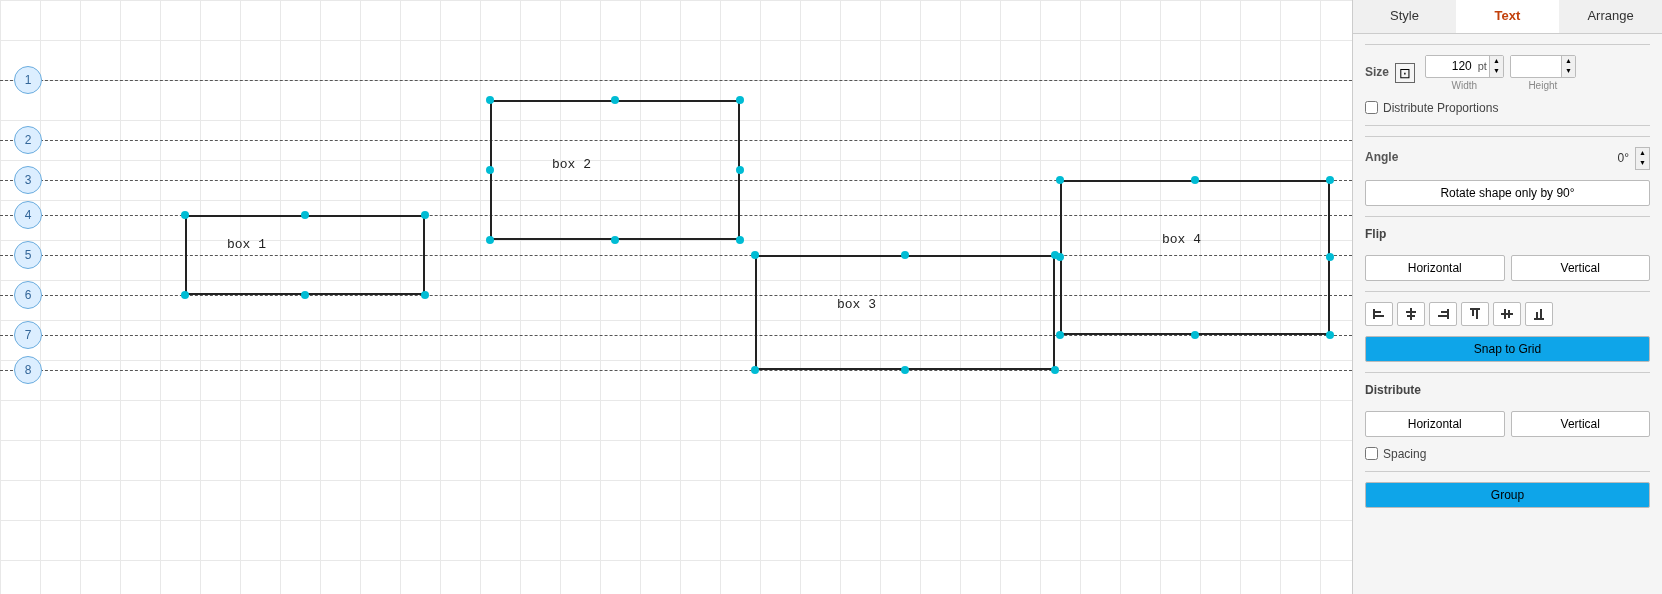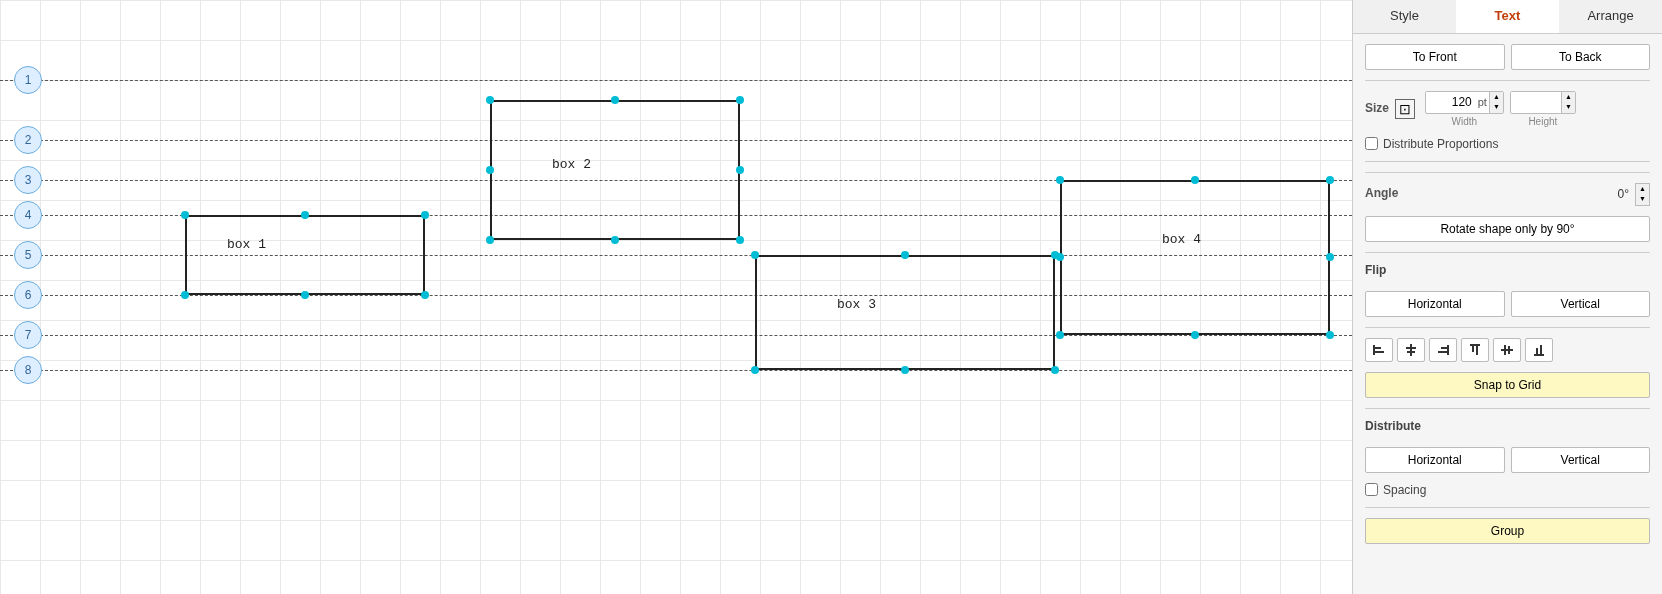--- a/index.html
+++ b/index.html
@@ -219,21 +219,21 @@
       align-items: center;
       justify-content: center;
       font-size: 11px;
       border-radius: 2px;
     }
 
     .snap-btn {
       width: 100%;
       padding: 5px 16px;
       font-size: 12px;
-      background: #fef9c3;
+      background: #0ea5e9;
       border: 1px solid #bbb;
       cursor: pointer;
       border-radius: 2px;
       text-align: center;
     }
 
     
     .distribute-row {
       display: flex;
       gap: 6px;
@@ -349,24 +349,20 @@
 <div id="right-panel">
 
   <div class="panel-tabs">
     <div class="panel-tab">Style</div>
     <div class="panel-tab active">Text</div>
     <div class="panel-tab">Arrange</div>
   </div>
 
   <div class="panel-content">
 
-    <div class="btn-row">
-      <button class="panel-btn">To Front</button>
-      <button class="panel-btn">To Back</button>
-    </div>
 
     <hr class="divider">
 
     <div class="size-row">
       <span class="section-label">Size</span>
 
       <span style="font-size:14px; border:1px solid #666; padding:1px 3px; margin-right:4px;">⊡</span>
       <div class="size-input-group">
         <div class="input-with-spin">
           <input type="text" value="120" style="">

